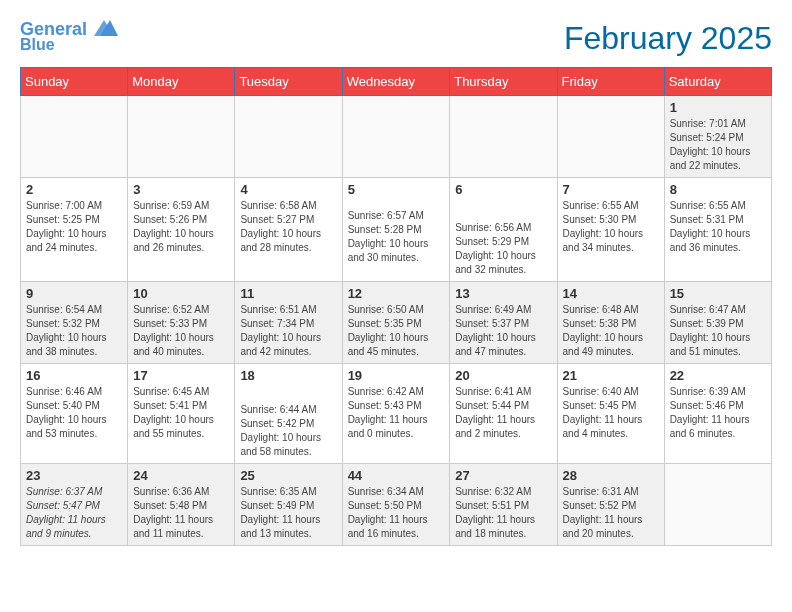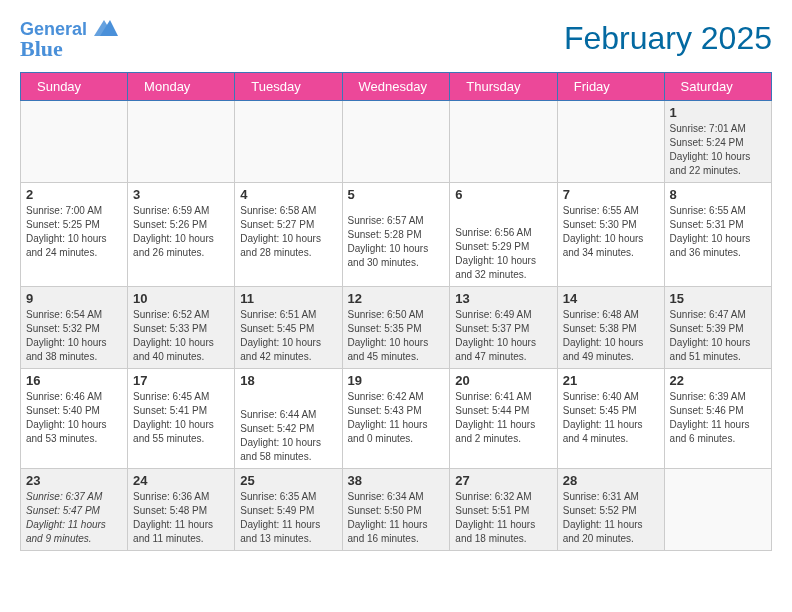--- a/index.html
+++ b/index.html
@@ -40,23 +40,23 @@
     .location {
       font-size: 15px;
       color: #555;
     }
     .calendar {
       width: 100%;
       border-collapse: collapse;
       border: 1px solid #ccc;
     }
     .calendar th {
-      background: #ec4899;
+      background: #ef4444;
       color: white;
-      padding: 6px 16px;
+      padding: 6px 4px;
       text-align: left;
       font-size: 13px;
       font-weight: normal;
       border: 1px solid #3a76b8;
     }
     .calendar td {
       border: 1px solid #ccc;
       vertical-align: top;
       padding: 4px 5px;
       font-size: 10.5px;
@@ -90,21 +90,21 @@
     <div>
       <div style="display:flex;align-items:center;">
         <span class="logo-text">
           <span>General</span>
         </span>
         <svg width="28" height="22" viewBox="0 0 28 22" style="margin-left:3px;margin-top:-2px;">
           <polygon points="4,18 14,2 24,18" fill="#4a90d9" opacity="0.85"></polygon>
           <polygon points="10,18 20,2 28,18" fill="#4a90d9"></polygon>
         </svg>
       </div>
-      <div style="font-size:22px;font-weight:bold;color:#4a90d9;margin-top:-4px;font-family:Liberation Serif, serif;">Blue</div>
+      <div style="font-size:16px;font-weight:bold;color:#4a90d9;margin-top:-4px;">Blue</div>
     </div>
   </div>
   <div class="title-block">
     <div class="month-year">February 2025</div>
   </div>
 </div>
 
 <table class="calendar">
   <thead>
     <tr>
@@ -195,21 +195,21 @@
         <td class="shaded">
           <span class="day-num">10</span>
           <div class="day-info" style="white-space: pre-line;">Sunrise: 6:52 AM
 Sunset: 5:33 PM
 Daylight: 10 hours
 and 40 minutes.</div>
         </td>
         <td class="shaded">
           <span class="day-num">11</span>
           <div class="day-info" style="white-space: pre-line;">Sunrise: 6:51 AM
-Sunset: 5:45 PM
+Sunset: 7:34 PM
 Daylight: 10 hours
 and 42 minutes.</div>
         </td>
         <td class="shaded">
           <span class="day-num">12</span>
           <div class="day-info" style="white-space: pre-line;">Sunrise: 6:50 AM
 Sunset: 5:35 PM
 Daylight: 10 hours
 and 45 minutes.</div>
         </td>
@@ -302,21 +302,21 @@
 and 11 minutes.</div>
         </td>
         <td class="shaded">
           <span class="day-num">25</span>
           <div class="day-info" style="white-space: pre-line;">Sunrise: 6:35 AM
 Sunset: 5:49 PM
 Daylight: 11 hours
 and 13 minutes.</div>
         </td>
         <td class="shaded">
-          <span class="day-num">38</span>
+          <span class="day-num">44</span>
           <div class="day-info" style="white-space: pre-line;">Sunrise: 6:34 AM
 Sunset: 5:50 PM
 Daylight: 11 hours
 and 16 minutes.</div>
         </td>
         <td class="shaded">
           <span class="day-num">27</span>
           <div class="day-info" style="white-space: pre-line;">Sunrise: 6:32 AM
 Sunset: 5:51 PM
 Daylight: 11 hours

